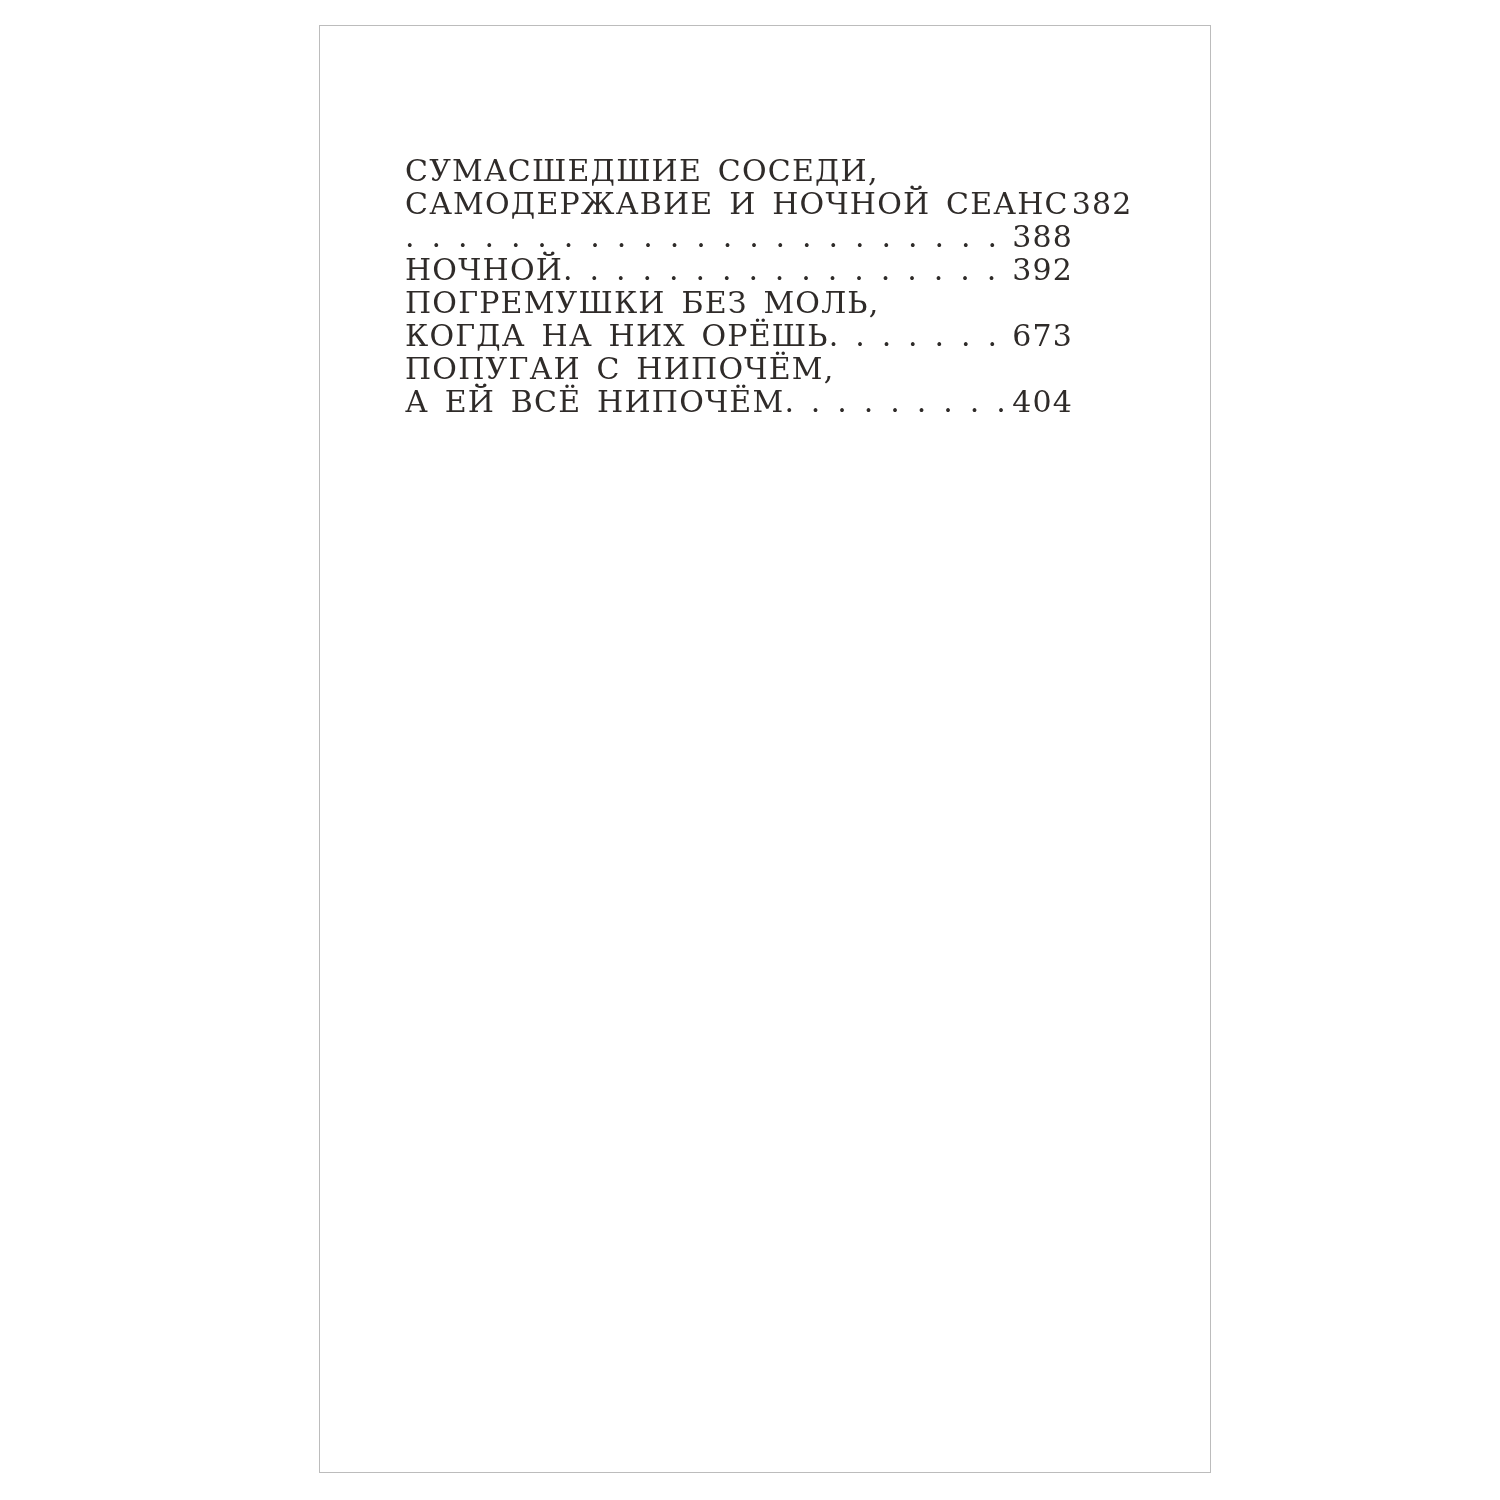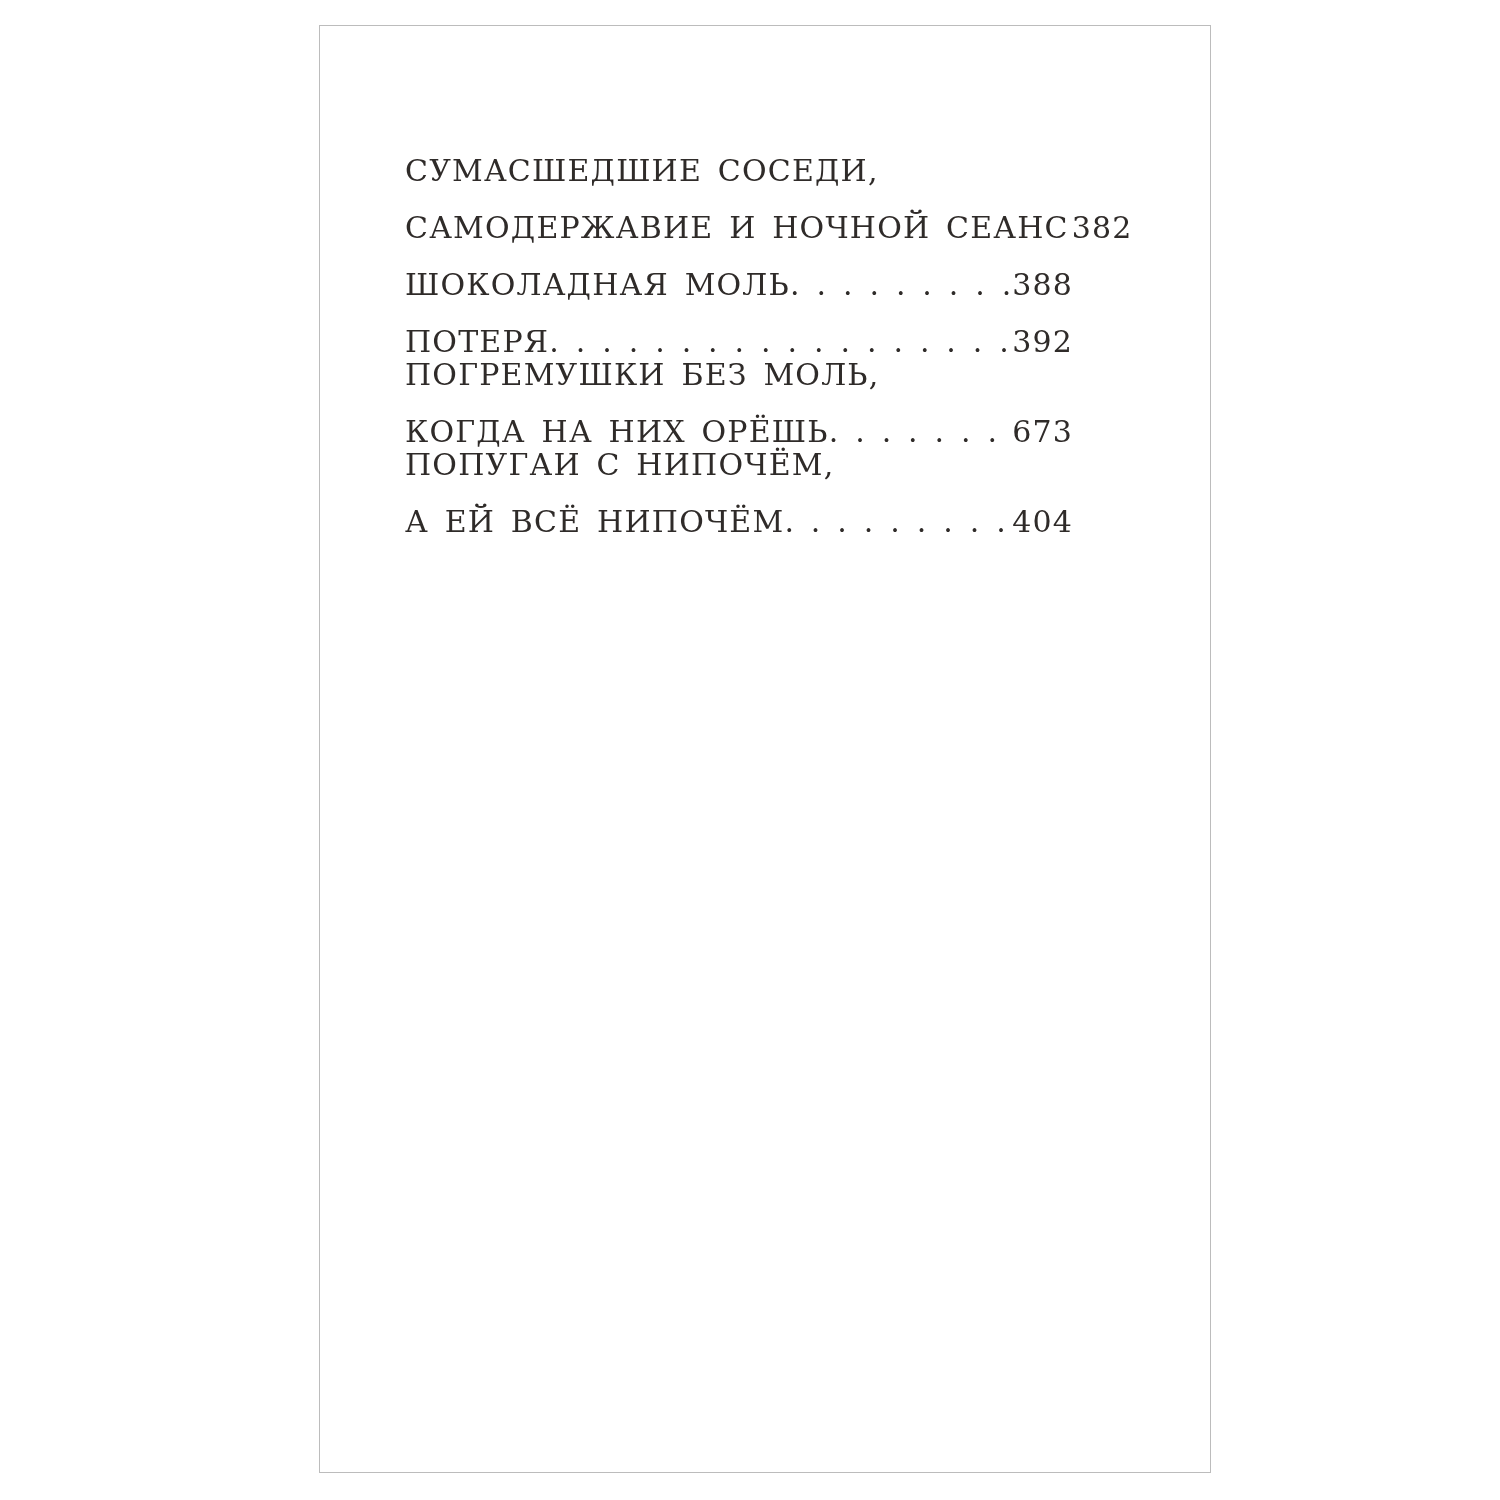--- a/index.html
+++ b/index.html
@@ -39,21 +39,20 @@
   .toc-line {
     white-space: nowrap;
   }
   .toc-row {
     display: flex;
     align-items: baseline;
   }
   .toc-title {
     flex: 0 0 auto;
     white-space: nowrap;
-    margin-top: 24px;
   }
   .toc-leader {
     flex: 1 1 auto;
     min-width: 0;
     overflow: hidden;
     white-space: nowrap;
     text-align: right;
   }
   .toc-page {
     flex: 0 0 auto;
@@ -70,28 +69,27 @@
         <div class="toc-entry">
           <div class="toc-line">СУМАСШЕДШИЕ СОСЕДИ,</div>
           <div class="toc-line toc-row">
             <span class="toc-title">САМОДЕРЖАВИЕ И НОЧНОЙ СЕАНС</span>
             <span class="toc-leader">. . . . . . . . . . . . . . . . . . . . . . . . . . . . . . . . . . . . . . . . . . . . . </span>
             <span class="toc-page">382</span>
           </div>
         </div>
         <div class="toc-entry">
           <div class="toc-line toc-row">
-            <span class="toc-title">ШОКОЛАДНАЯ МОЛЬ</span>
             <span class="toc-leader">. . . . . . . . . . . . . . . . . . . . . . . . . . . . . . . . . . . . . . . . . . . . . </span>
             <span class="toc-page">388</span>
           </div>
         </div>
         <div class="toc-entry">
           <div class="toc-line toc-row">
-            <span class="toc-title">ПОТЕРЯ</span>
+            <span class="toc-title">НОЧНОЙ</span>
             <span class="toc-leader">. . . . . . . . . . . . . . . . . . . . . . . . . . . . . . . . . . . . . . . . . . . . . </span>
             <span class="toc-page">392</span>
           </div>
         </div>
         <div class="toc-entry">
           <div class="toc-line">ПОГРЕМУШКИ БЕЗ МОЛЬ,</div>
           <div class="toc-line toc-row">
             <span class="toc-title">КОГДА НА НИХ ОРЁШЬ</span>
             <span class="toc-leader">. . . . . . . . . . . . . . . . . . . . . . . . . . . . . . . . . . . . . . . . . . . . . </span>
             <span class="toc-page">673</span>

